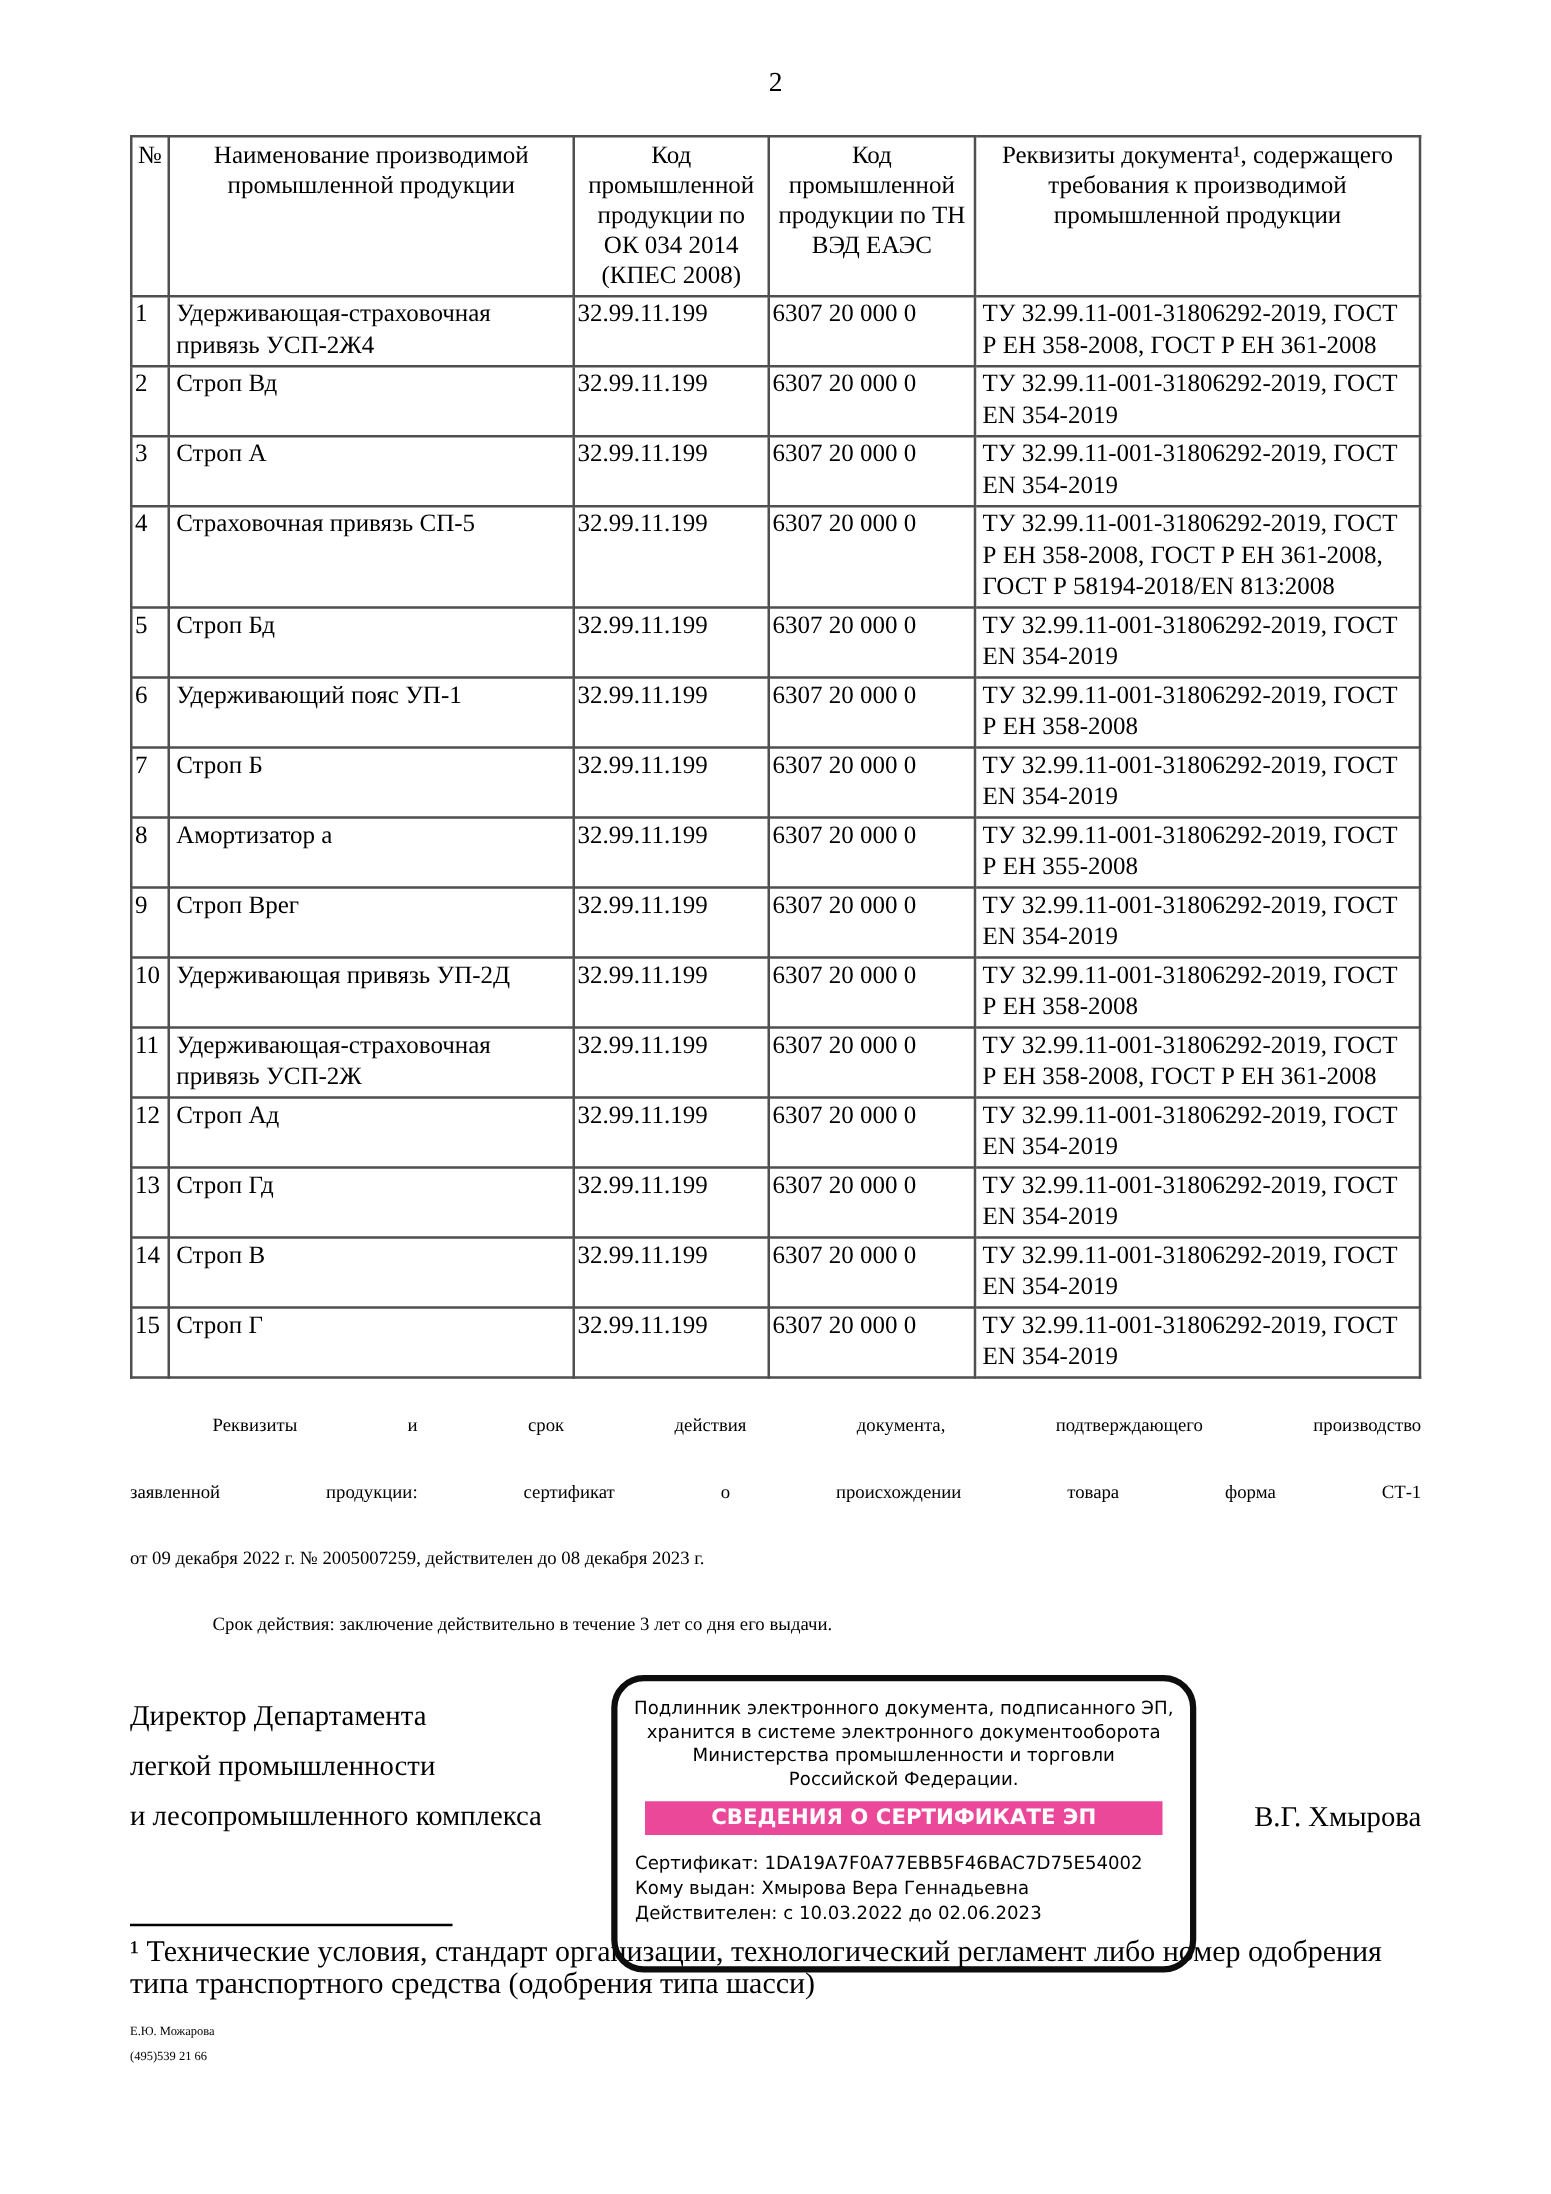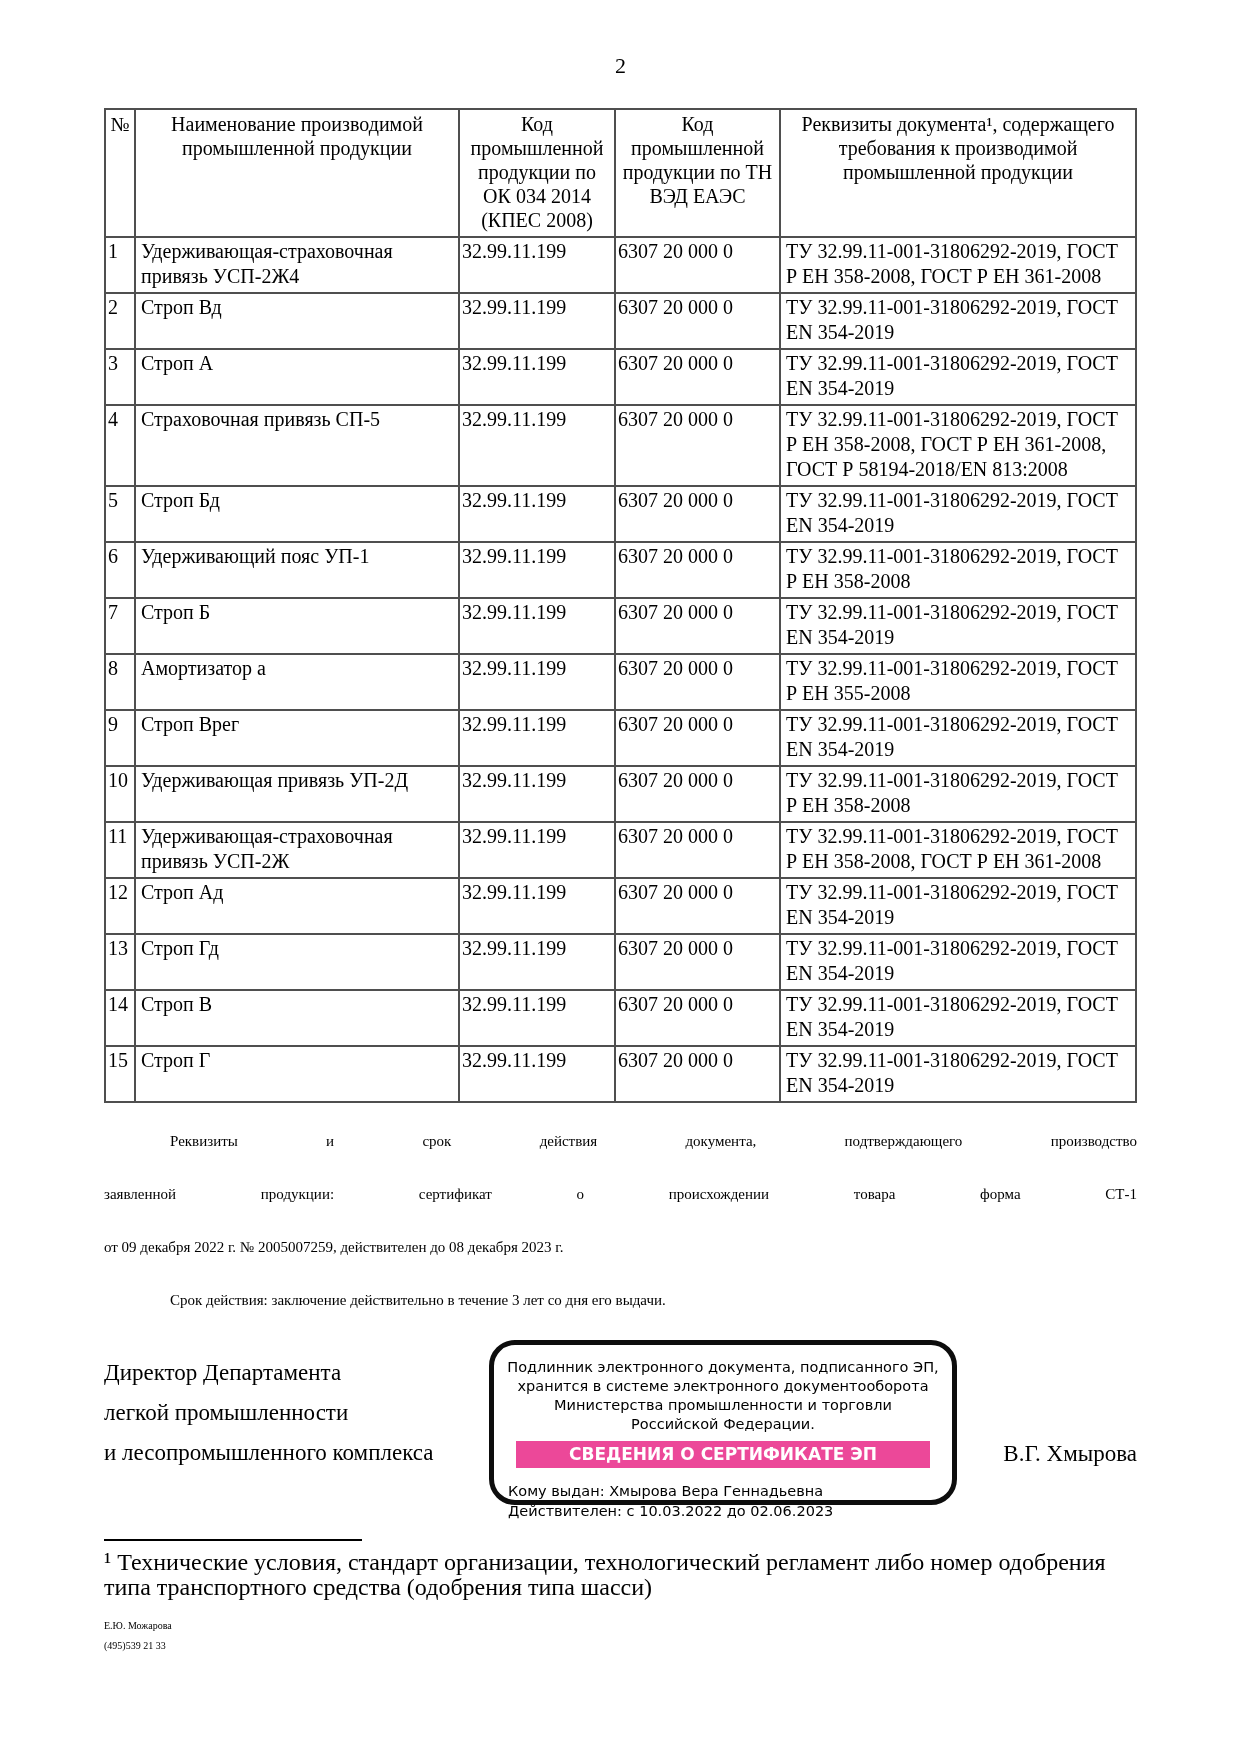--- a/index.html
+++ b/index.html
@@ -62,21 +62,21 @@
     position: absolute;
     right: 0;
     top: 88px;
     font-size: 23px;
   }
   .stamp {
     position: absolute;
     left: 385px;
     top: -13px;
     width: 468px;
-    height: 165px;
+    height: 238px;
     box-sizing: border-box;
     border: 5px solid #0d0d0d;
     border-radius: 26px;
     background: transparent;
     z-index: 5;
     font-family: "DejaVu Sans", sans-serif;
   }
   .stamp-intro {
     margin-top: 13px;
     text-align: center;
@@ -257,31 +257,32 @@
 
     <div class="stamp">
       <div class="stamp-intro">
         <div>Подлинник электронного документа, подписанного ЭП,</div>
         <div>хранится в системе электронного документооборота</div>
         <div>Министерства промышленности и торговли</div>
         <div>Российской Федерации.</div>
       </div>
       <div class="stamp-bar">СВЕДЕНИЯ О СЕРТИФИКАТЕ ЭП</div>
       <div class="stamp-cert">
+        <div>Сертификат:  1DA19A7F0A77EBB5F46BAC7D75E54002</div>
         <div>Кому выдан:  Хмырова Вера Геннадьевна</div>
         <div>Действителен: с 10.03.2022 до 02.06.2023</div>
       </div>
     </div>
 
     <div class="sig-name">В.Г. Хмырова</div>
   </div>
 
   <div class="footnote">
     <div class="footnote-rule"></div>
     <div class="footnote-text">¹ Технические условия, стандарт организации, технологический регламент либо номер одобрения типа транспортного средства (одобрения типа шасси)</div>
   </div>
 
   <div class="footer">
     <div>Е.Ю. Можарова</div>
-    <div>(495)539 21 33</div>
+    <div>(495)539 21 66</div>
   </div>
 
 </div>
 
 </body></html>

